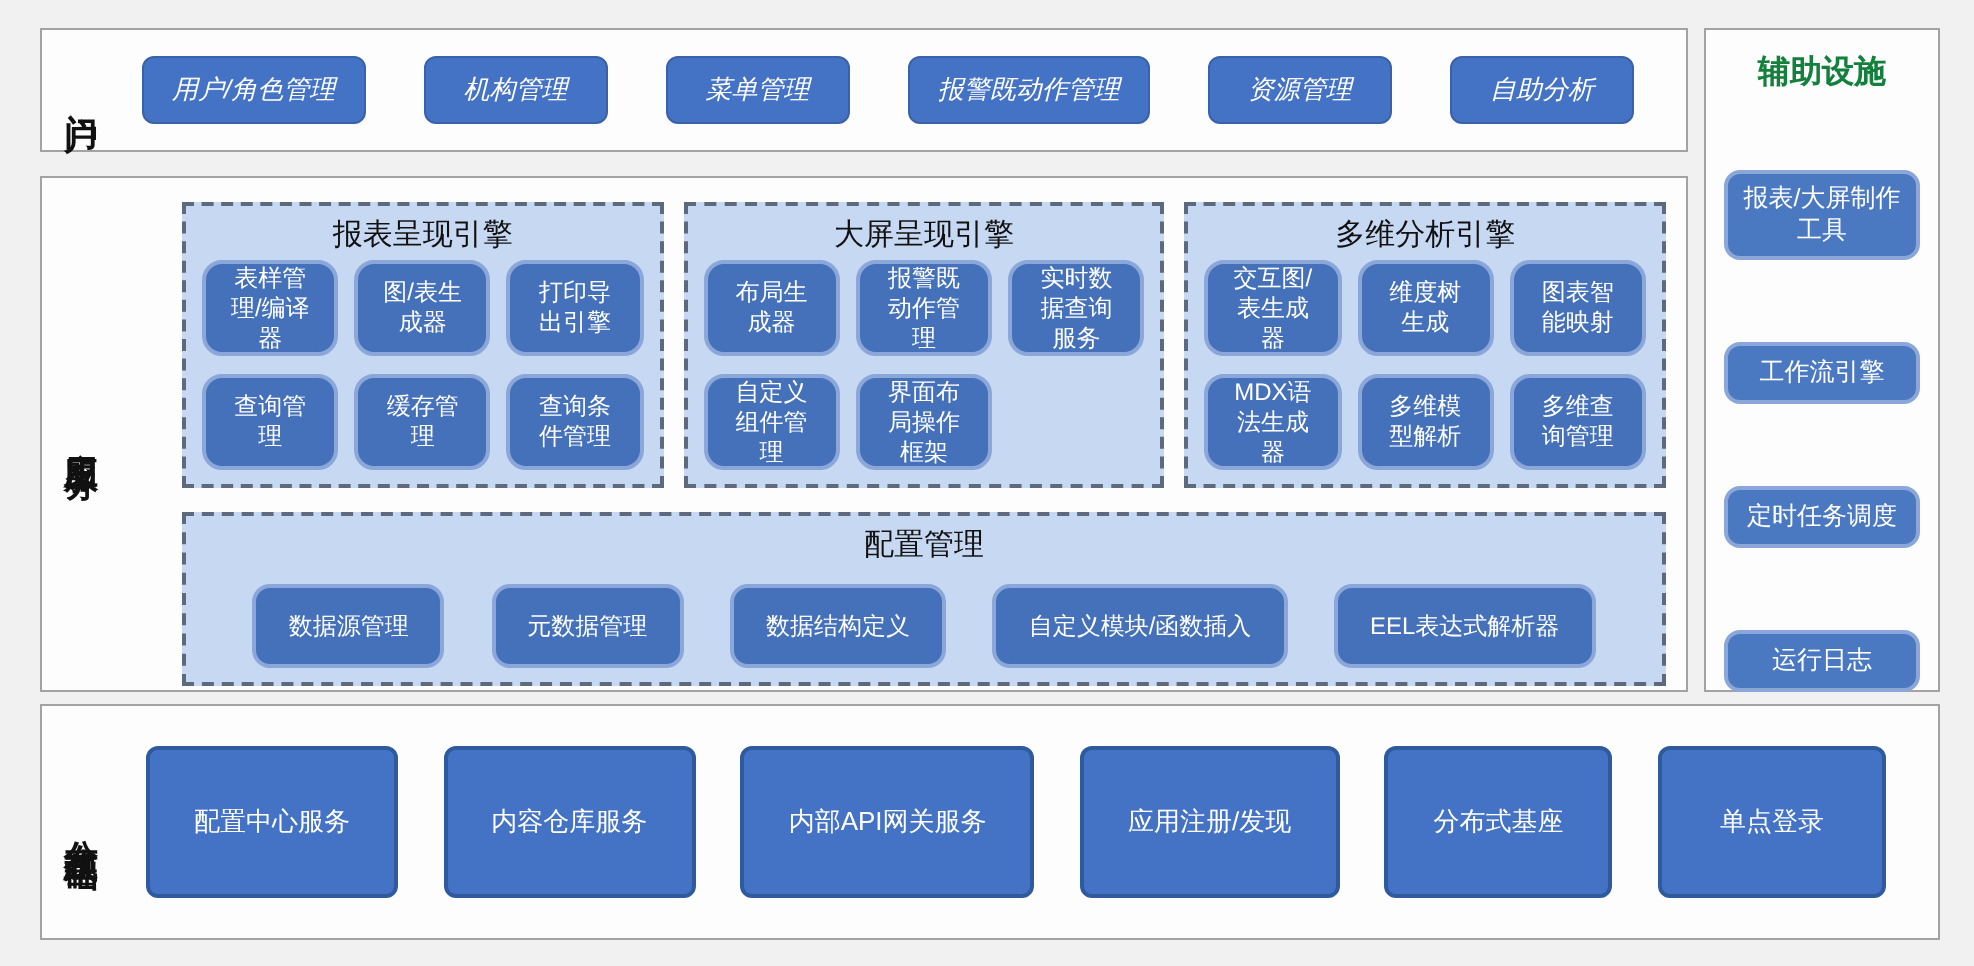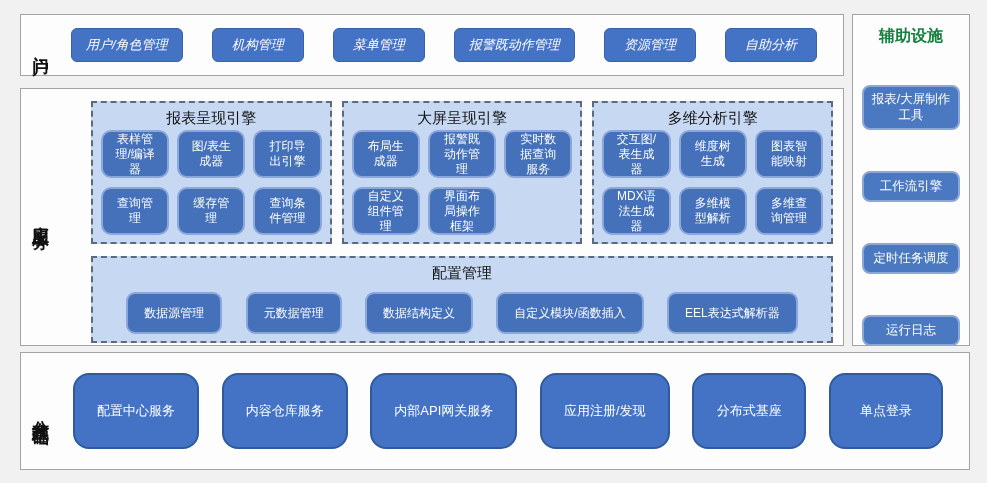--- a/index.html
+++ b/index.html
@@ -71,21 +71,21 @@
   .aux-btn {
     background: #4b79c1; border: 2px solid #8ba6d9; border-radius: 8px;
     font-size: 12.5px; line-height: 1.3; min-height: 31px;
     display: flex; align-items: center; justify-content: center;
     padding: 4px 6px; word-break: break-all; margin-top: 26px;
   }
 
   
   .dist-row { flex: 1; display: flex; align-items: center; justify-content: space-between; padding: 0 26px 0 24px; }
   .dist-btn {
-    background: #4473c5; border: 2px solid #2f5b9e; border-radius: 16px;
+    background: #4473c5; border: 2px solid #2f5b9e; border-radius: 6px;
     height: 76px; min-width: 114px; padding: 0 22px; font-size: 13px;
     display: flex; align-items: center; justify-content: center;
   }
 </style>
 </head>
 <body>
 
 <div class="section portal">
   <div class="vlabel">门户</div>
   <div class="portal-row">

